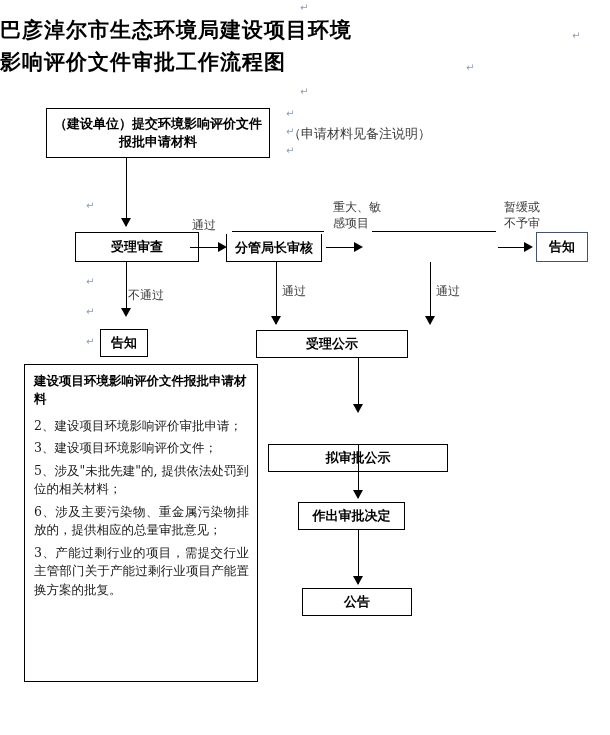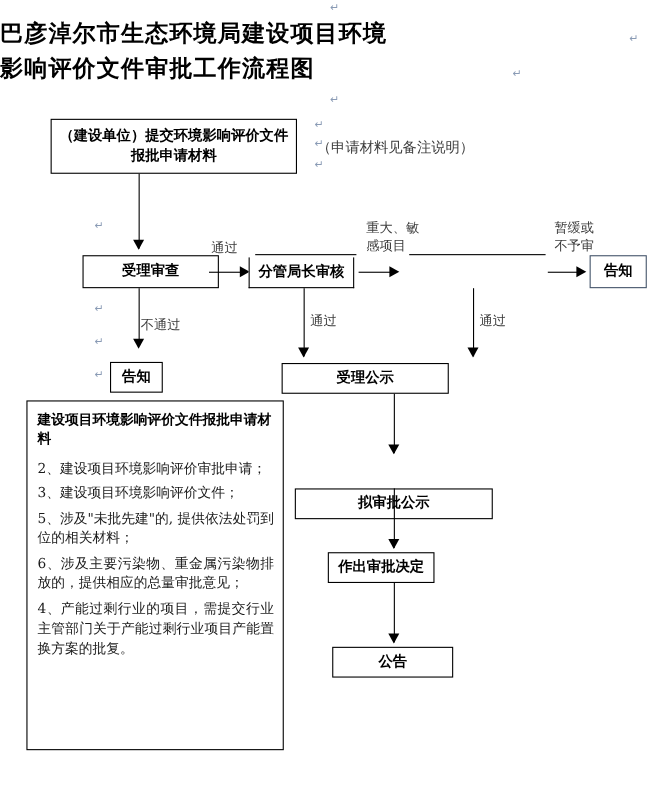--- a/index.html
+++ b/index.html
@@ -206,29 +206,29 @@
   <div class="box" style="left:256px; top:330px; width:152px; height:28px;">受理公示</div>
 
   <div class="vline" style="left:358px; top:358px; height:54px;"></div>
   <div class="arrow-down" style="left:353px; top:404px;"></div>
 
   <div class="box" style="left:268px; top:416px; width:180px; height:28px;margin-top:28px;">拟审批公示</div>
 
   <div class="vline" style="left:358px; top:444px; height:54px;"></div>
   <div class="arrow-down" style="left:353px; top:490px;"></div>
 
-  <div class="box" style="left:298px; top:502px; width:97px; height:28px;">作出审批决定</div>
+  <div class="box" style="left:298px; top:502px; width:107px; height:28px;">作出审批决定</div>
 
   <div class="vline" style="left:358px; top:530px; height:54px;"></div>
   <div class="arrow-down" style="left:353px; top:576px;"></div>
 
   <div class="box" style="left:302px; top:588px; width:110px; height:28px;">公告</div>
 
   <div class="notes" style="left:24px; top:364px; width:234px; height:318px;">
     <div class="notes-title">建设项目环境影响评价文件报批申请材料</div>
     <div class="notes-item">2、建设项目环境影响评价审批申请；</div>
     <div class="notes-item">3、建设项目环境影响评价文件；</div>
     <div class="notes-item">5、涉及"未批先建"的, 提供依法处罚到位的相关材料；</div>
     <div class="notes-item">6、涉及主要污染物、重金属污染物排放的，提供相应的总量审批意见；</div>
-    <div class="notes-item">4、产能过剩行业的项目，需提交行业主管部门关于产能过剩行业项目产能置换方案的批复。</div>
+    <div class="notes-item">3、产能过剩行业的项目，需提交行业主管部门关于产能过剩行业项目产能置换方案的批复。</div>
   </div>
 
 </div>
 
 </body></html>

